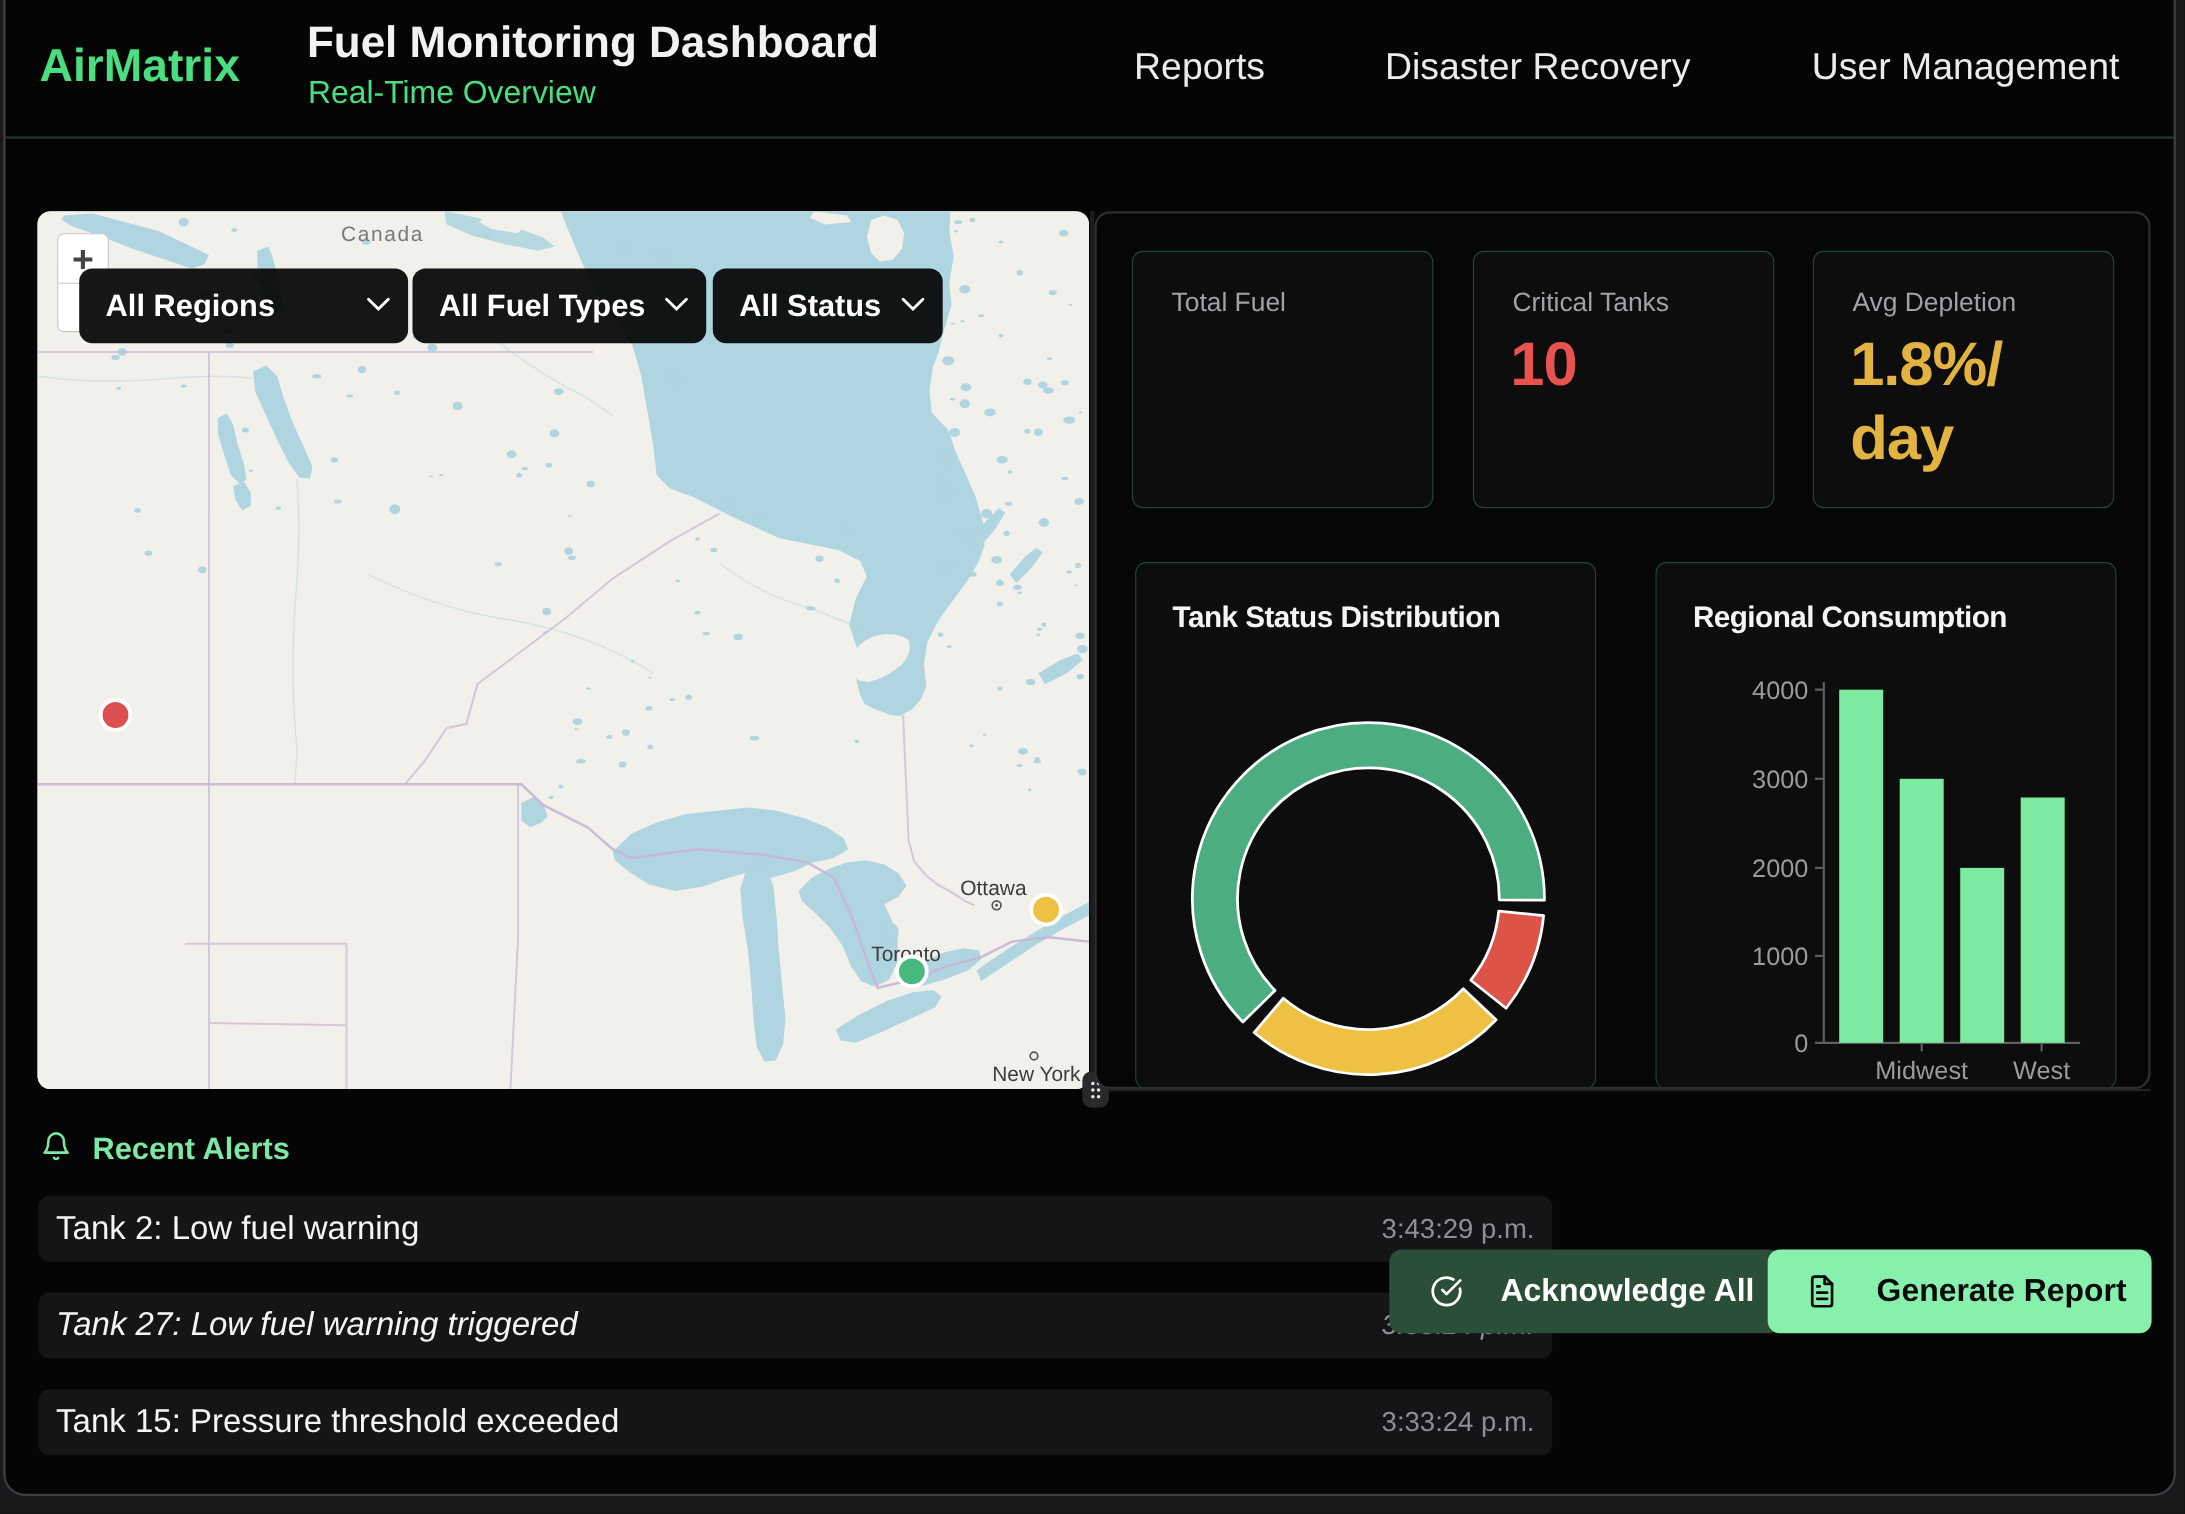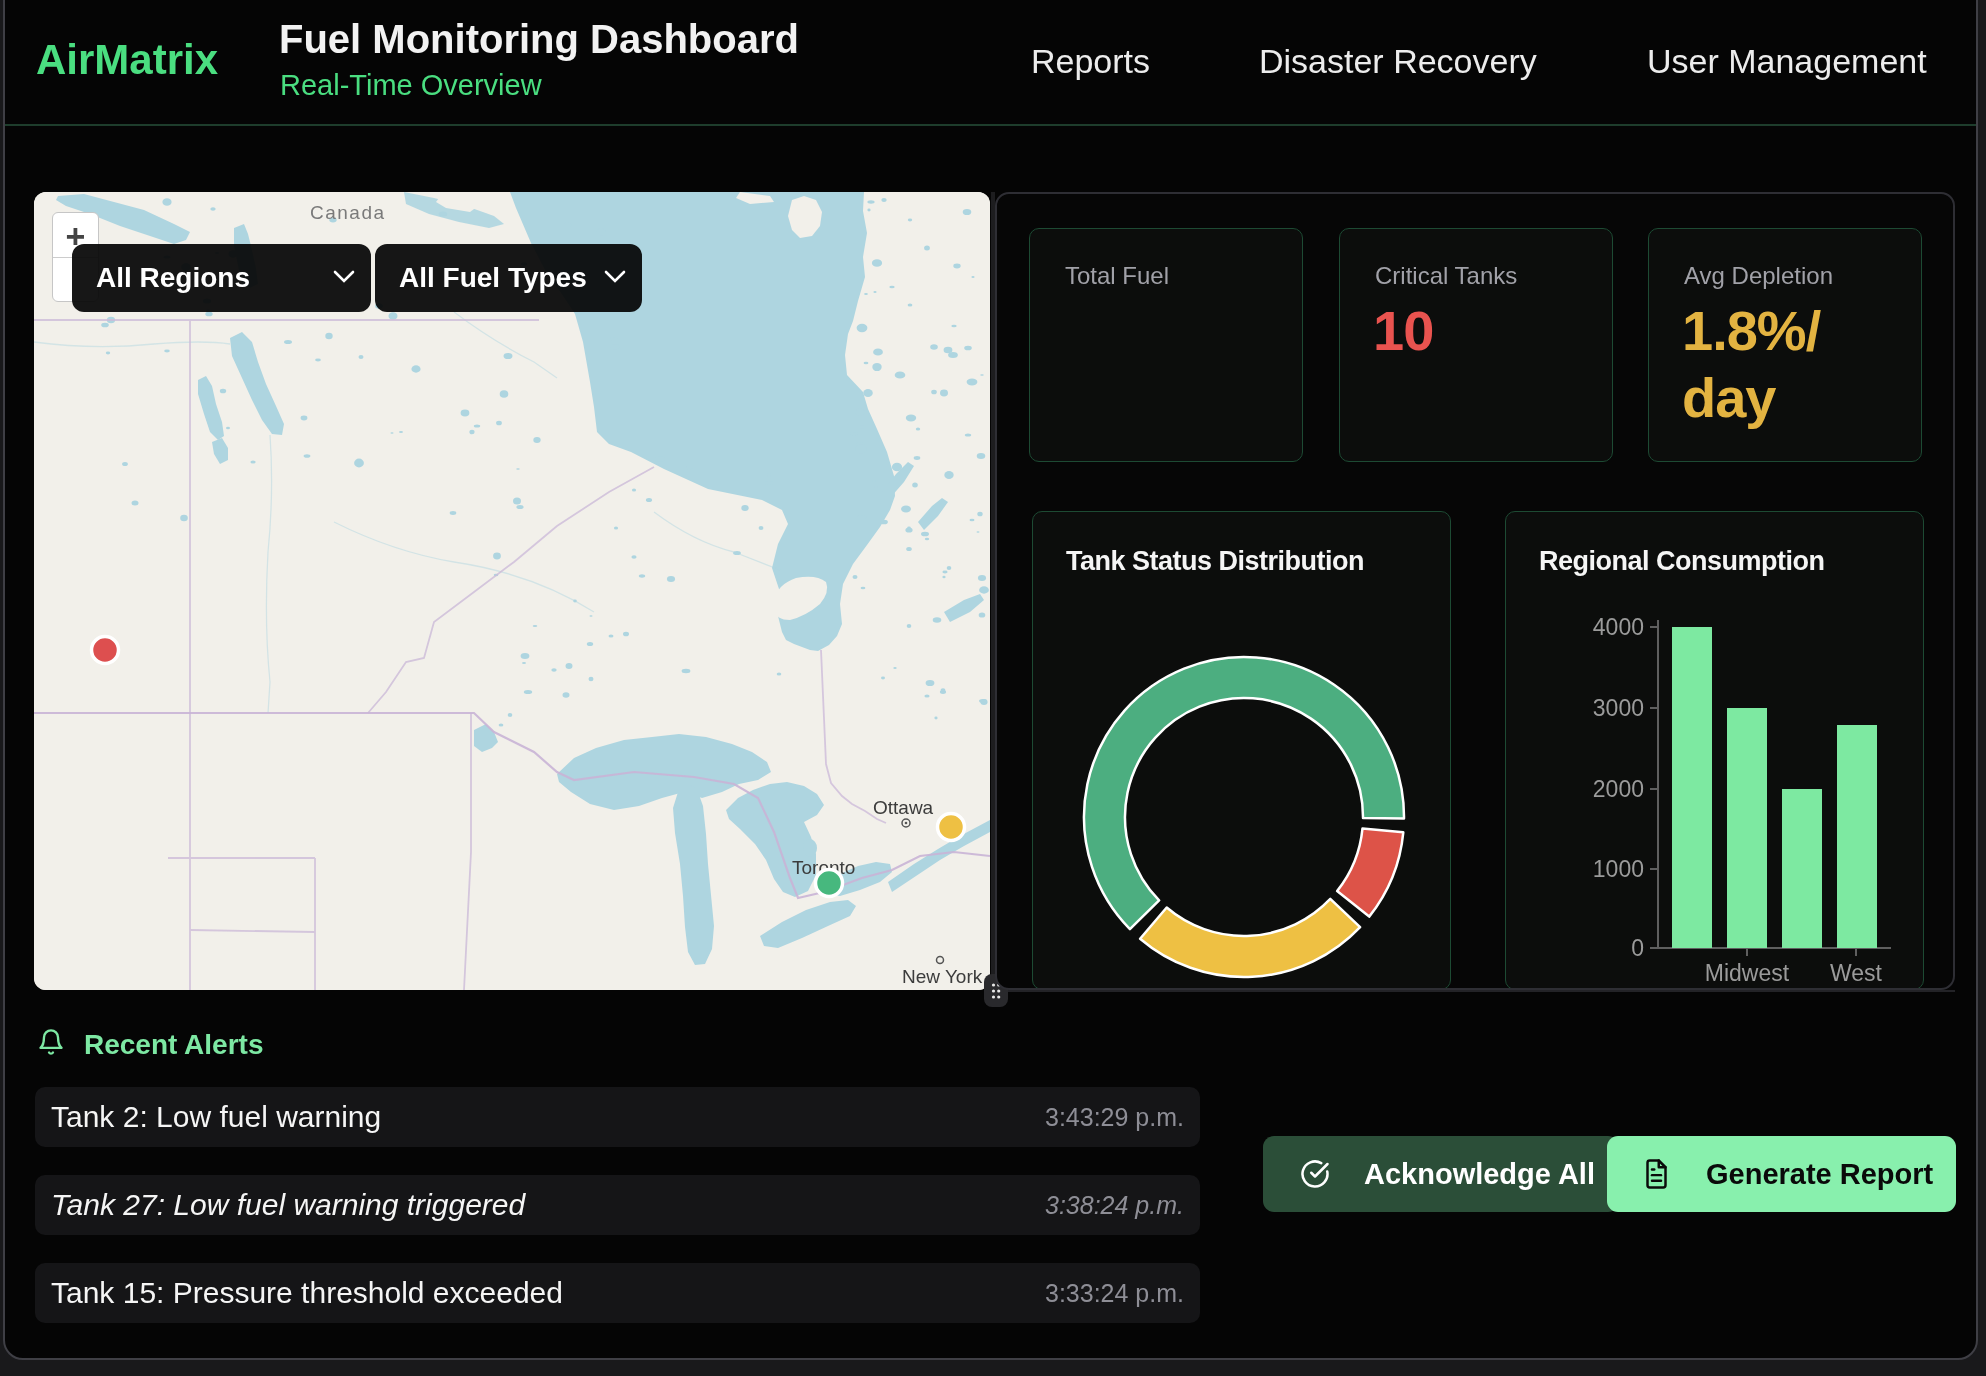--- a/index.html
+++ b/index.html
@@ -29,21 +29,21 @@
   #handle { position:absolute; left:984px; top:974px; width:24px; height:33px; background:#29292c; border-radius:8px; }
   
   #rpanel { position:absolute; left:995px; top:192px; width:960px; height:798px; border:2px solid #2e2e34; border-radius:14px; background:#060606; overflow:hidden; }
   .scard { position:absolute; top:34px; width:274px; height:234px; background:#0c0d0c; border:1.5px solid #1d4a33; border-radius:10px; }
   .scard .t { position:absolute; left:35px; top:33px; font-size:24px; color:#a1a1a8; }
   .scard .v { position:absolute; left:33px; top:68px; font-size:56px; font-weight:bold; line-height:67px; letter-spacing:-1px; }
   .ccard { position:absolute; top:317px; width:419px; height:479px; background:#0c0d0c; border:1.5px solid #1d4a33; border-radius:10px; }
   .ccard .t { position:absolute; left:33px; top:34px; font-size:27px; font-weight:bold; letter-spacing:-0.5px; color:#f5f5f5; }
   
   #alerth { position:absolute; left:84px; top:1029px; font-size:28px; font-weight:bold; color:#7de8a3; }
-  .arow { position:absolute; left:35px; width:1165px; height:60px; background:#151517; border-radius:10px; }
+  .arow { position:absolute; left:35px; width:1376px; height:60px; background:#151517; border-radius:10px; }
   .arow .tx { position:absolute; left:16px; top:13px; font-size:30px; font-weight:500; color:#f5f5f5; }
   .arow .tm { position:absolute; right:16px; top:16px; font-size:25px; color:#8e8e96; }
   .btn { position:absolute; top:1136px; height:76px; border-radius:11px; display:flex; align-items:center; }
   .btn .bt { font-size:29px; font-weight:bold; }
 </style>
 </head>
 <body>
 <div id="window"></div>
 <div id="content">
   <div id="hdr">
@@ -282,20 +282,26 @@
     <svg width="22" height="14" viewBox="0 0 22 14">
         <path d="M2 2 L11 11 L20 2" fill="none" stroke="#fff" stroke-width="2.6" stroke-linecap="round"></path>
       </svg>
     </div>
   <div class="dd" style="left:375px; top:244px; width:267px;">
       <span class="lbl">All Fuel Types</span>
     <svg width="22" height="14" viewBox="0 0 22 14">
         <path d="M2 2 L11 11 L20 2" fill="none" stroke="#fff" stroke-width="2.6" stroke-linecap="round"></path>
       </svg>
     </div>
+  <div class="dd" style="left:648px; top:244px; width:209px;">
+      <span class="lbl">All Status</span>
+    <svg width="22" height="14" viewBox="0 0 22 14">
+        <path d="M2 2 L11 11 L20 2" fill="none" stroke="#fff" stroke-width="2.6" stroke-linecap="round"></path>
+      </svg>
+    </div>
 
   <div id="zoomctl">
       <div class="plus">+</div>
       <div class="sep"></div>
     </div>
 
   <div id="vgut"></div>
     <div id="hgut"></div>
   <div id="handle">
     <svg width="24" height="33" viewBox="0 0 24 33">

